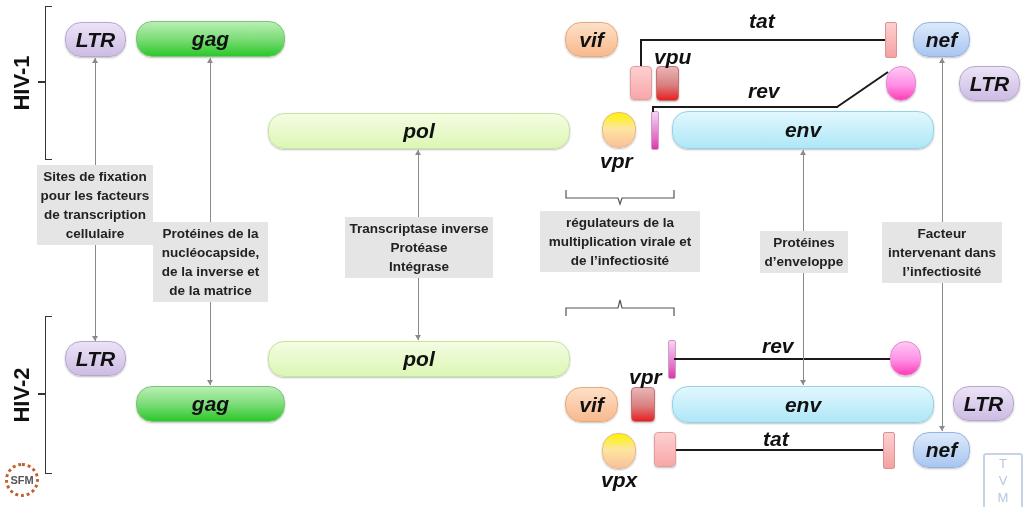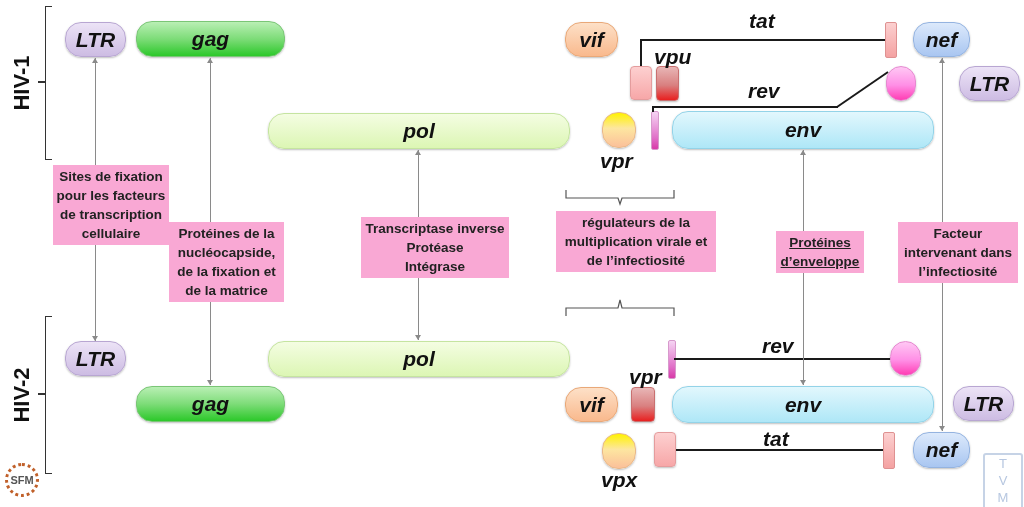--- a/index.html
+++ b/index.html
@@ -11,21 +11,21 @@
   .vif { background: linear-gradient(#fde0c7, #f9b98d); border: 1px solid #e9a878; }
   .vpr-yellow { background: linear-gradient(#fff200 0%, #fde6a0 45%, #fbc09a 100%); border: 1px solid #e8b88a; }
   .pinkbox { background: linear-gradient(#fdd0d0, #f7a7a8); border: 1px solid #e49c9d; }
   .redbox { background: linear-gradient(#e8b6b6 0%, #d98080 55%, #e82020 100%); border: 1px solid #c97070; }
   .magenta { background: linear-gradient(#ffc8f4 0%, #ff8fe6 55%, #ff3db3 100%); border: 1px solid #e58ad0; }
   .magenta-thin { background: linear-gradient(#f5d4f3, #e070c8 70%, #d83aa8); border: 1px solid #d799cc; border-radius: 2px; }
   .env { background: linear-gradient(#e2f7fd, #aee7f7); border: 1px solid #93d3e8; }
   .nef { background: linear-gradient(#dce9fb, #a9c6f1); border: 1px solid #94b3e0; }
   .tat-end { background: linear-gradient(#fcd0d0, #f4a2a2); border: 1px solid #de9191; border-radius: 2px; }
   .label { position: absolute; font-style: italic; font-weight: bold; font-size: 21px; color: #111; }
-  .note { position: absolute; text-align: center; font-weight: bold; font-size: 13.5px; line-height: 19px; color: #222; background: #f9a8d4; padding: 2px 0; margin-left: 16px; }
+  .note { position: absolute; text-align: center; font-weight: bold; font-size: 13.5px; line-height: 19px; color: #222; background: #e5e5e5; padding: 2px 0; }
   .vline { position: absolute; width: 1px; background: #8a8a8a; }
   .arrow-up::before, .arrow-down::after { content: ""; position: absolute; left: -3px; width: 0; height: 0; border-left: 3.5px solid transparent; border-right: 3.5px solid transparent; }
   .arrow-up::before { top: 0; border-bottom: 5px solid #8a8a8a; }
   .arrow-down::after { bottom: 0; border-top: 5px solid #8a8a8a; }
   .hline { position: absolute; height: 2px; background: #1a1a1a; }
   .vblack { position: absolute; width: 2px; background: #1a1a1a; }
   .bracket { position: absolute; border: 1.5px solid #333; border-right: none; width: 6px; }
   .bracket-tick { position: absolute; width: 7px; height: 1.5px; background: #333; }
   .side-label { position: absolute; font-weight: bold; font-size: 22px; color: #111; transform: rotate(-90deg); transform-origin: center; white-space: nowrap; }
   .logo-sfm { position: absolute; width: 34px; height: 34px; border-radius: 50%; border: 3px dotted #c0602a; display: flex; align-items: center; justify-content: center; font-size: 11px; font-weight: bold; color: #555; box-sizing: border-box; }
@@ -115,34 +115,34 @@
 
   <div class="note" style="left:37px; top:165px; width:116px;">
     <div>Sites de fixation</div>
     <div>pour les facteurs</div>
     <div>de transcription</div>
     <div>cellulaire</div>
   </div>
   <div class="note" style="left:153px; top:222px; width:115px;">
     <div>Protéines de la</div>
     <div>nucléocapside,</div>
-    <div>de la fixation et</div>
+    <div>de la inverse et</div>
     <div>de la matrice</div>
   </div>
   <div class="note" style="left:345px; top:217px; width:148px;">
     <div>Transcriptase inverse</div>
     <div>Protéase</div>
     <div>Intégrase</div>
   </div>
   <div class="note" style="left:540px; top:211px; width:160px;">
     <div>régulateurs de la</div>
     <div>multiplication virale et</div>
     <div>de l’infectiosité</div>
   </div>
-  <div class="note" style="left:760px; top:231px; width:88px;text-decoration:underline;">
+  <div class="note" style="left:760px; top:231px; width:88px;">
     <div>Protéines</div>
     <div>d’enveloppe</div>
   </div>
   <div class="note" style="left:882px; top:222px; width:120px;">
     <div>Facteur</div>
     <div>intervenant dans</div>
     <div>l’infectiosité</div>
   </div>
 
   <div class="logo-sfm" style="left:5px; top:463px;align-items:center;">

